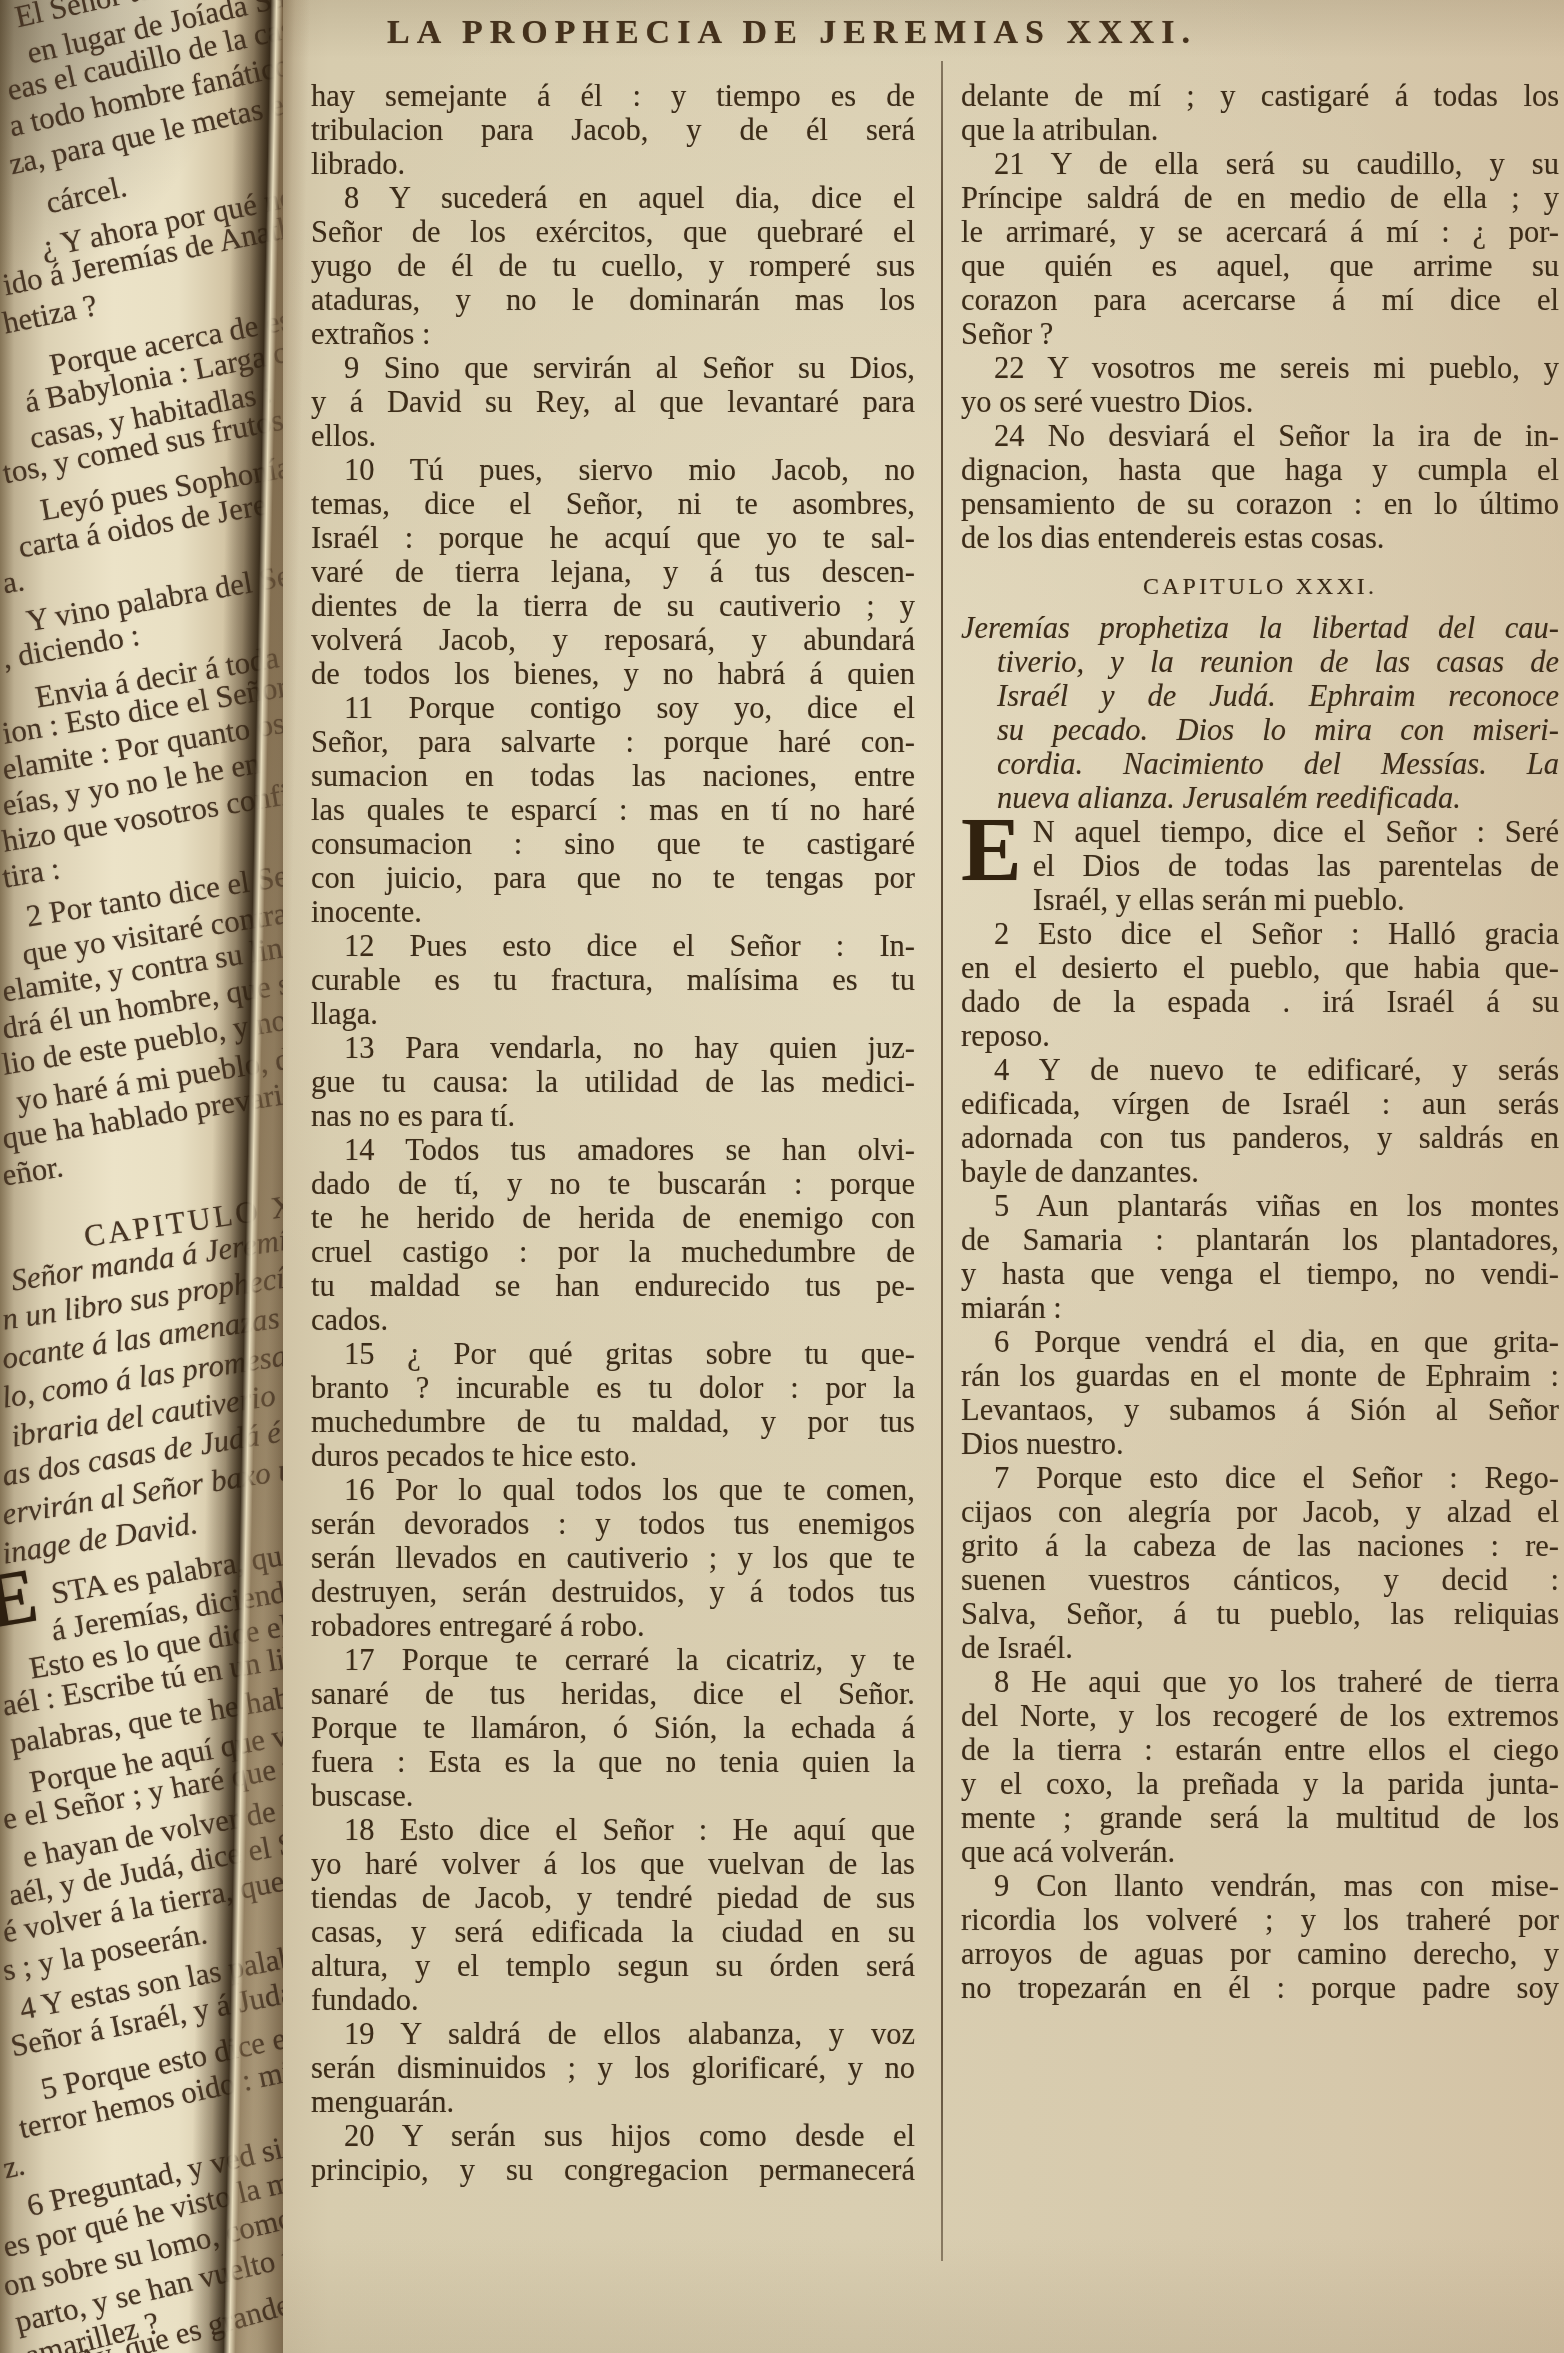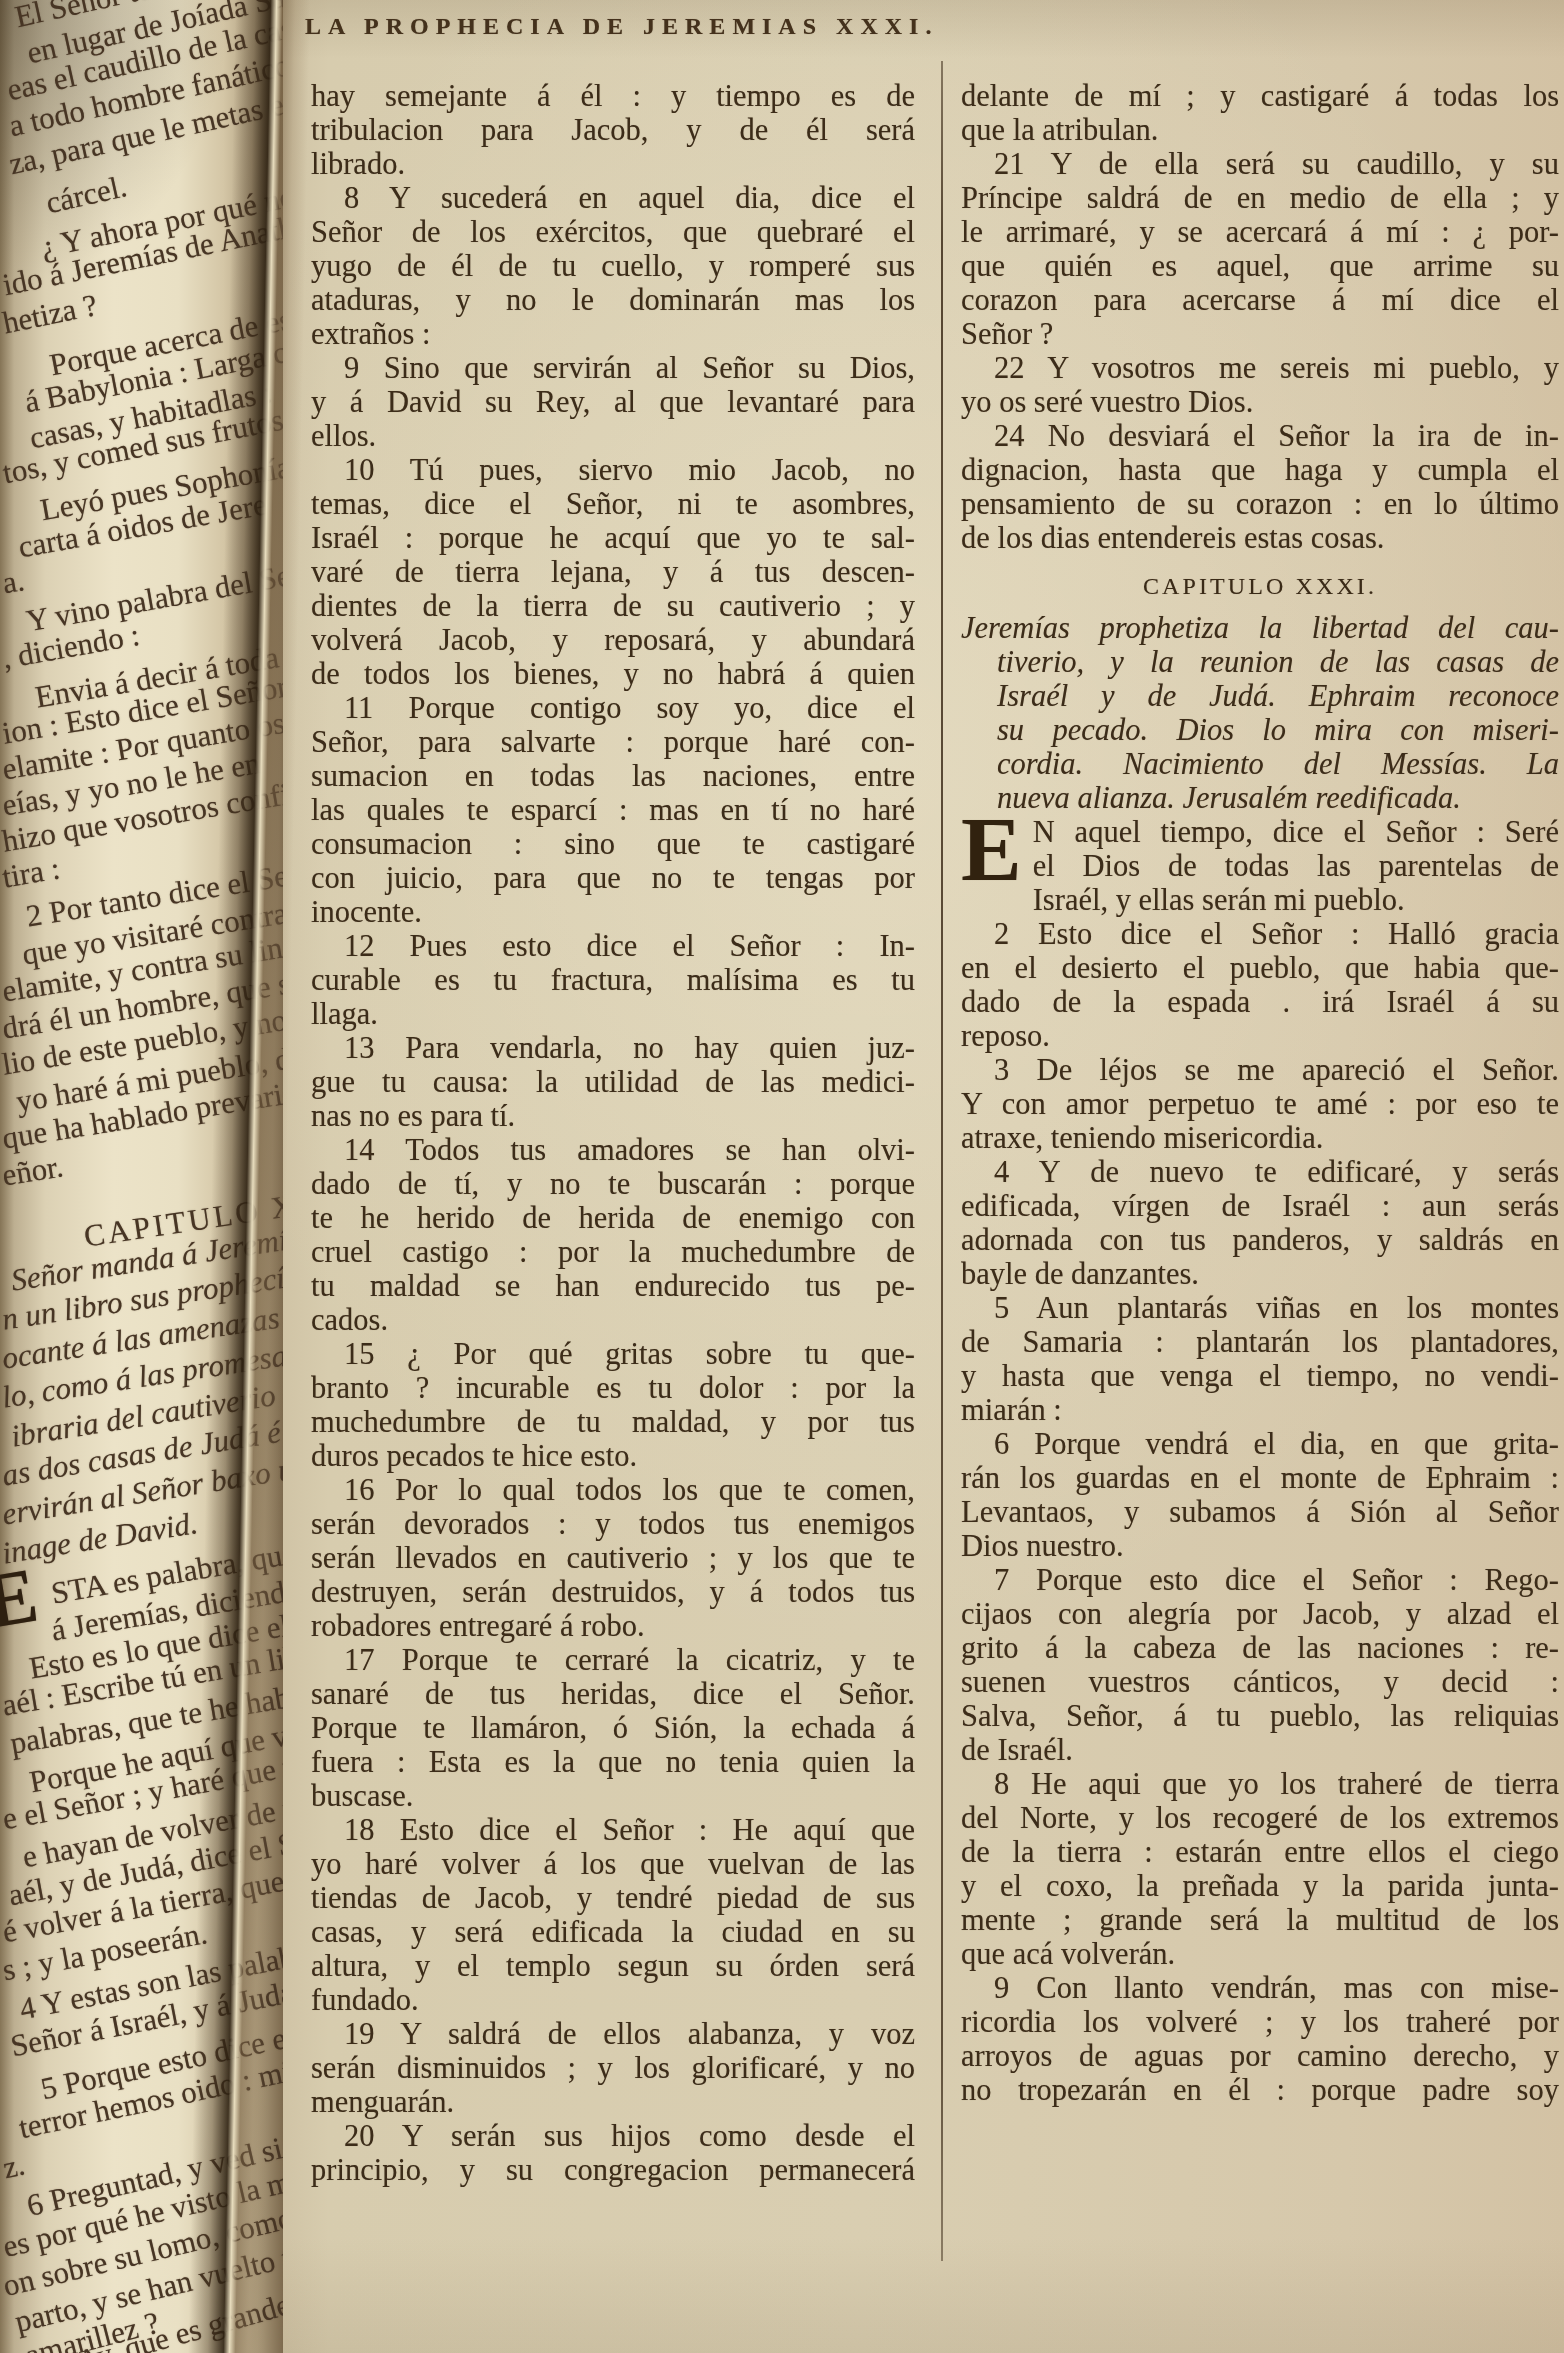--- a/index.html
+++ b/index.html
@@ -11,21 +11,21 @@
   
   .main-page{
     position:absolute;left:0;top:0;width:1565px;height:2354px;
     background:
       radial-gradient(ellipse 1017px 1252px at 56% 32%, rgba(255,250,228,0.28), rgba(255,250,228,0) 72%),
       linear-gradient(180deg, rgba(110,90,60,0.16) 0%, rgba(110,90,60,0) 2.5%, rgba(110,90,60,0) 95%, rgba(110,90,60,0.12) 100%),
       linear-gradient(90deg, #b9a98a 0%, #cfc2a4 17.5%, #d7ccae 21%, #d9ceb1 55%, #d6c8ab 86%, #d3c2a4 100%);
   }
   .page-title{
     position:absolute;left:305px;top:12.5px;width:974px;
-    text-align:left;font-weight:bold;font-size:24px;letter-spacing:7px;
+    text-align:center;font-weight:bold;font-size:34px;letter-spacing:7px;
     color:#44311c; text-shadow:0 0 0.8px rgba(68,49,28,0.5);
   }
   .column{position:absolute;top:56px;color:#3c2c19;font-size:30.5px;line-height:34px;
     text-shadow:0 0 0.8px rgba(60,44,25,0.35);margin-top:23px;}
   .center-col{left:311px;width:604px;}
   .right-col{left:961px;width:598px;}
   .column-divider{
     position:absolute;left:941px;top:61px;width:2.3px;height:2200px;
     background:linear-gradient(180deg, rgba(62,45,26,0.55), rgba(62,45,26,0.85) 8%, rgba(62,45,26,0.8) 90%, rgba(62,45,26,0.5));
   }
@@ -195,25 +195,20 @@
         <span class="cap">E</span>
         <div class="line">N aquel tiempo, dice el Señor :  Seré</div>
         <div class="line">el Dios de todas las parentelas de</div>
         <div class="line noj">Israél, y ellas serán mi pueblo.</div>
       </div>
       <div>
         <div class="line ind">2 Esto dice el Señor : Halló gracia</div>
         <div class="line">en el desierto el pueblo, que habia que-</div>
         <div class="line">dado de la espada . irá Israél á su</div>
         <div class="line noj">reposo.</div>
-      </div>
-      <div>
-        <div class="line ind">3 De léjos se me apareció el Señor.</div>
-        <div class="line">Y con amor perpetuo te amé : por eso te</div>
-        <div class="line noj">atraxe, teniendo misericordia.</div>
       </div>
       <div>
         <div class="line ind">4 Y de nuevo te edificaré, y serás</div>
         <div class="line">edificada, vírgen de Israél : aun serás</div>
         <div class="line">adornada con tus panderos, y saldrás en</div>
         <div class="line noj">bayle de danzantes.</div>
       </div>
       <div>
         <div class="line ind">5 Aun plantarás viñas en los montes</div>
         <div class="line">de Samaria : plantarán los plantadores,</div>

